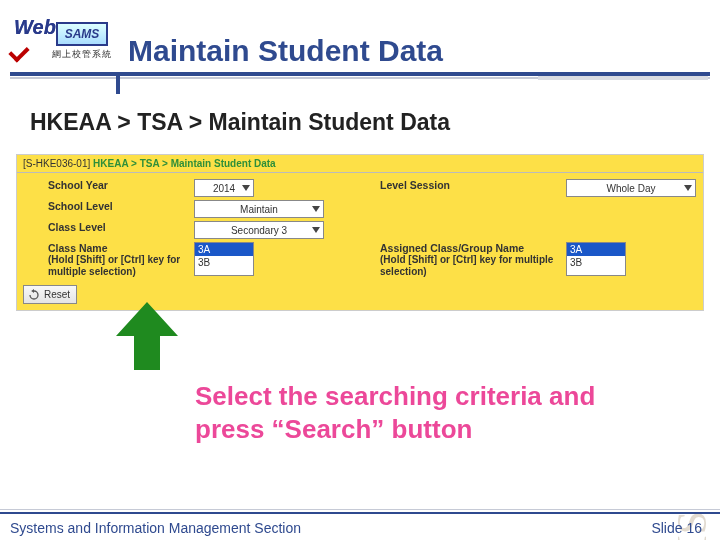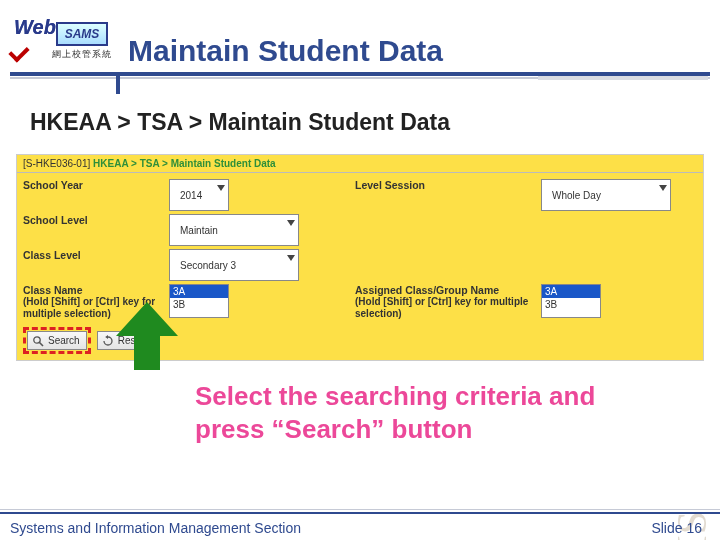--- a/index.html
+++ b/index.html
@@ -78,27 +78,28 @@
   .app-bc .code { color: #333; }
   .app-bc .path { color: #2e8f3a; font-weight: bold; }
   .app-hr { height:1px; background:#bbb; margin-bottom:4px;}
   .form {
     display: grid;
     grid-template-columns: 140px 180px 180px 160px;
     column-gap: 6px;
     row-gap: 3px;
     padding: 2px 6px 6px 6px;
     align-items: start;
+    margin-left: 25px;
   }
   .form label { font-weight: bold; font-size: 10.5px; }
   .form .hint { font-weight: bold; font-size: 10px; line-height: 1.15; }
   .sel {
-    border: 1px solid #888; height: 32px; font-size: 10px;
-    padding: 1px 10px; background: #fff; position: relative;
-    display:flex; align-items:center;
+    border: 1px solid #888; height: 18px; font-size: 10px;
+    padding: 1px 0; background: #fff; position: relative;
+    display:flex; align-items:center;justify-content:center;
   }
   .sel::after {
     content:""; position:absolute; right:3px; top:5px;
     border-left:4px solid transparent; border-right:4px solid transparent;
     border-top:6px solid #444;
   }
   .sel.wide { width: 130px; }
   .listbox {
     border: 1px solid #888; width: 60px; height: 34px;
     font-size: 10px; background:#fff; overflow:hidden;
@@ -207,31 +208,20 @@
     <div>
       <label>Assigned Class/Group Name</label>
       <div class="hint">(Hold [Shift] or [Ctrl] key for multiple selection)</div>
     </div>
     <div class="listbox">
       <div class="hi">3A</div>
       <div>3B</div>
     </div>
   </div>
   <div class="btnrow">
-    <span class="dashbox">
-      <span class="minibtn">
-        <span class="ico">
-          <svg viewBox="0 0 12 12">
-              <circle cx="5" cy="5" r="3.2" fill="none" stroke="#555" stroke-width="1.3"></circle>
-              <line x1="7.5" y1="7.5" x2="11" y2="11" stroke="#555" stroke-width="1.6"></line>
-            </svg>
-        </span>
-        <span>Search</span>
-      </span>
-    </span>
     <span class="minibtn">
       <span class="ico">
         <svg viewBox="0 0 12 12">
             <path d="M6 2 A4 4 0 1 1 2 6" fill="none" stroke="#555" stroke-width="1.3"></path>
             <polygon points="6,0 6,4 3.2,2" fill="#555"></polygon>
           </svg>
       </span>
       <span>Reset</span>
     </span>
   </div>

